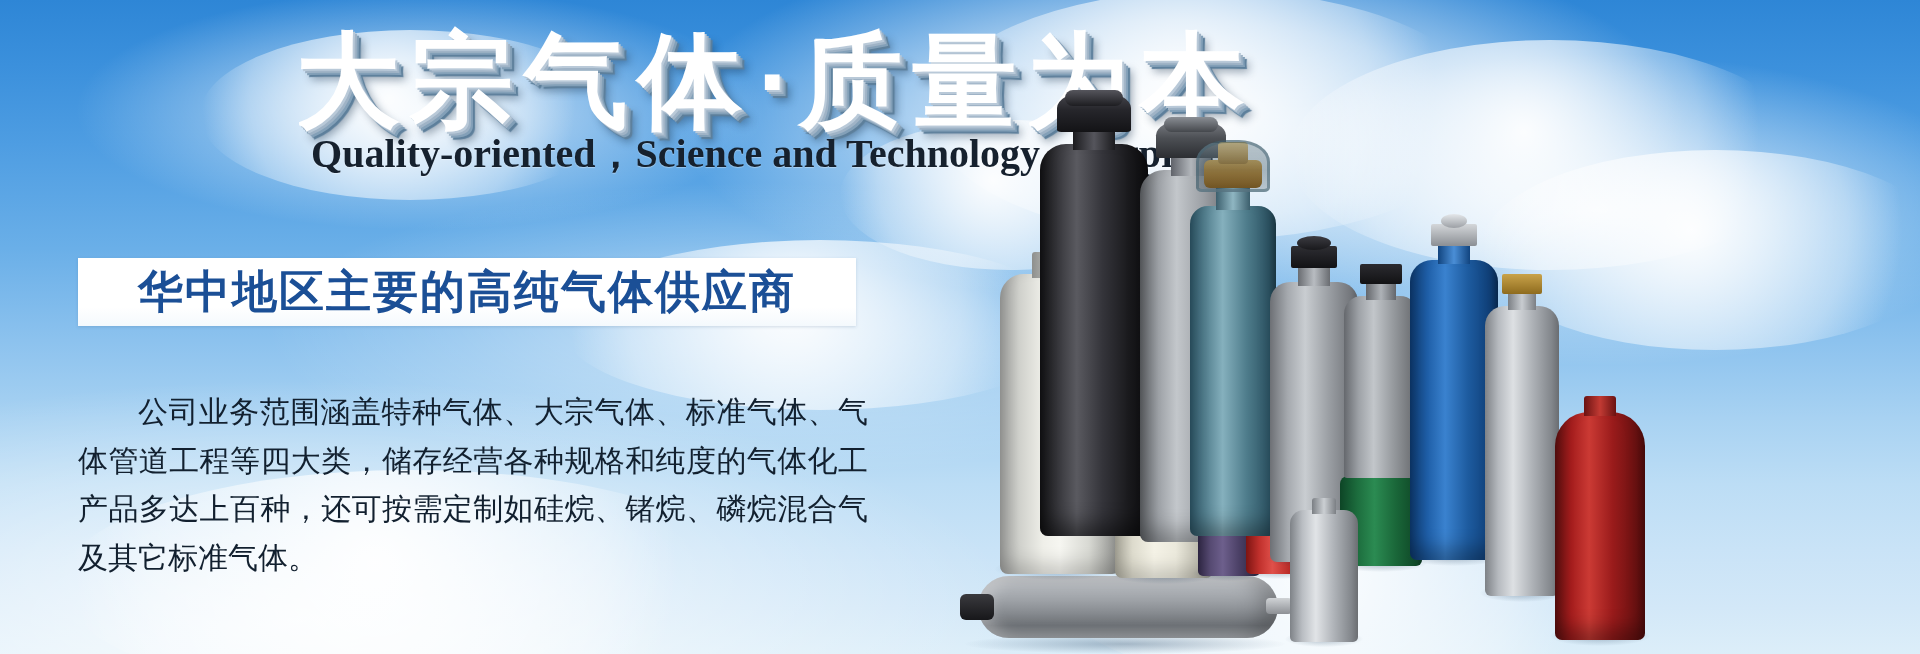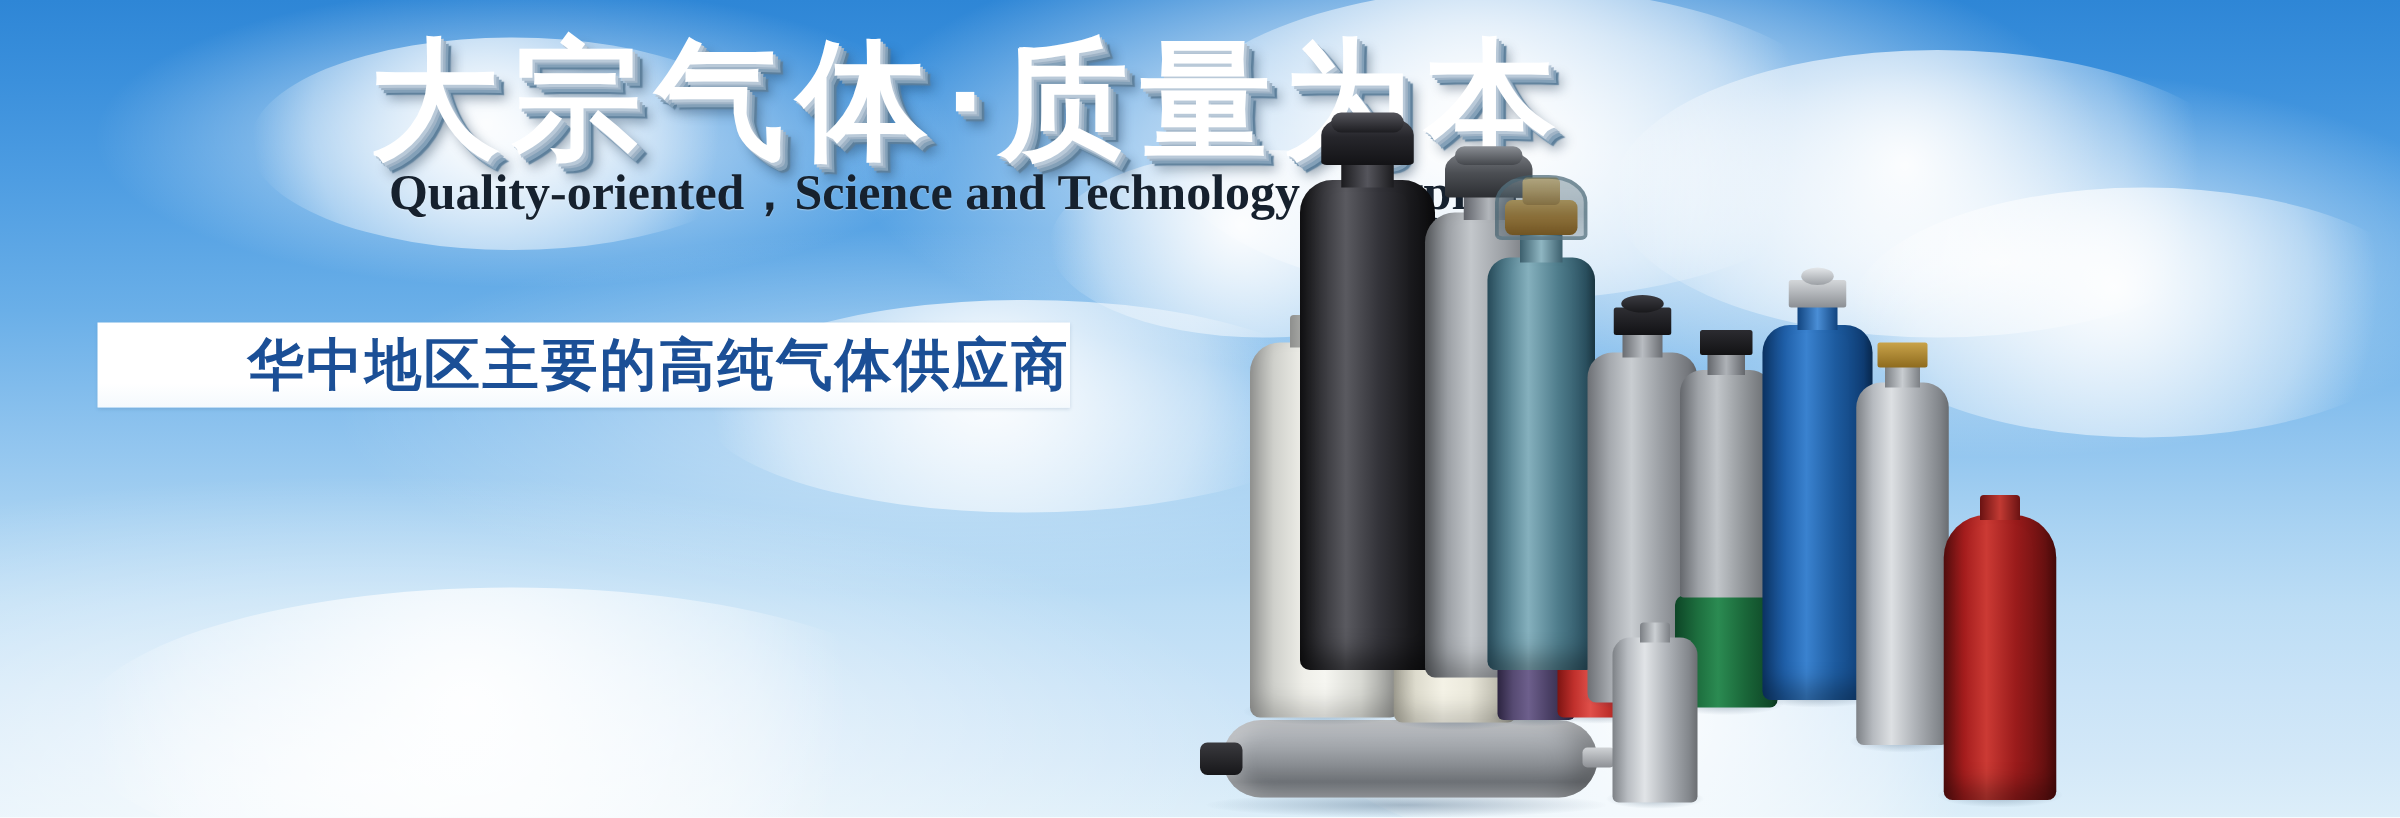--- a/index.html
+++ b/index.html
@@ -94,21 +94,21 @@
   #tagline-box {
     position: absolute;
     left: 78px;
     top: 258px;
     width: 778px;
     height: 68px;
     background: linear-gradient(to bottom, #ffffff 0%, #ffffff 72%, #f4f9fd 100%);
     box-shadow: 0 1px 3px rgba(40,80,120,0.18);
     display: flex;
     align-items: center;
-    justify-content: flex-end;
+    justify-content: center;
   }
   #tagline-text {
     font-family: "Liberation Sans", "DejaVu Sans", sans-serif;
     font-weight: 700;
     font-size: 45px;
     letter-spacing: 2px;
     color: #1b4f96;
     white-space: nowrap;
   }
 
@@ -195,20 +195,21 @@
   <div id="headline">
     <span>大宗气体</span><span class="dot-sep">·</span><span>质量为本</span>
   </div>
 
   <div id="subtitle">Quality-oriented，Science and Technology enterprises</div>
 
   <div id="tagline-box">
     <span id="tagline-text">华中地区主要的高纯气体供应商</span>
   </div>
 
+  <p id="intro">公司业务范围涵盖特种气体、大宗气体、标准气体、气体管道工程等四大类，储存经营各种规格和纯度的气体化工产品多达上百种，还可按需定制如硅烷、锗烷、磷烷混合气及其它标准气体。</p>
 
   <div id="cylinders">
 
     <div class="cyl" style="left:20px; bottom:8px; width:330px; height:76px;">
       <div class="shadow-floor" style="width:320px; height:20px; bottom:-8px;"></div>
       <div style="position:absolute; bottom:8px; left:18px; width:300px; height:62px; border-radius:34px;
                   background:linear-gradient(to bottom,#c9ccd0 0%,#b1b5ba 22%,#8c9095 55%,#6f7378 80%,#8b8f94 100%);
                   box-shadow:inset -14px 0 22px rgba(0,0,0,0.25), inset 10px 0 16px rgba(255,255,255,0.35);"></div>
       <div style="position:absolute; bottom:26px; left:0px; width:34px; height:26px; border-radius:6px;
                   background:linear-gradient(to bottom,#3a3a3e,#17171a);"></div>

